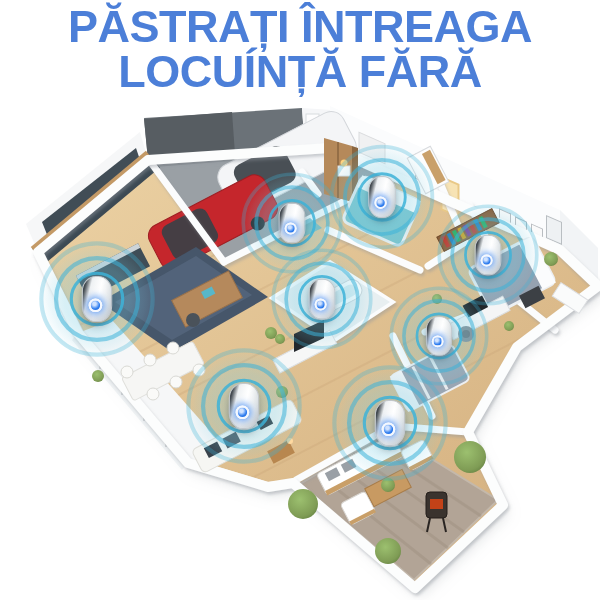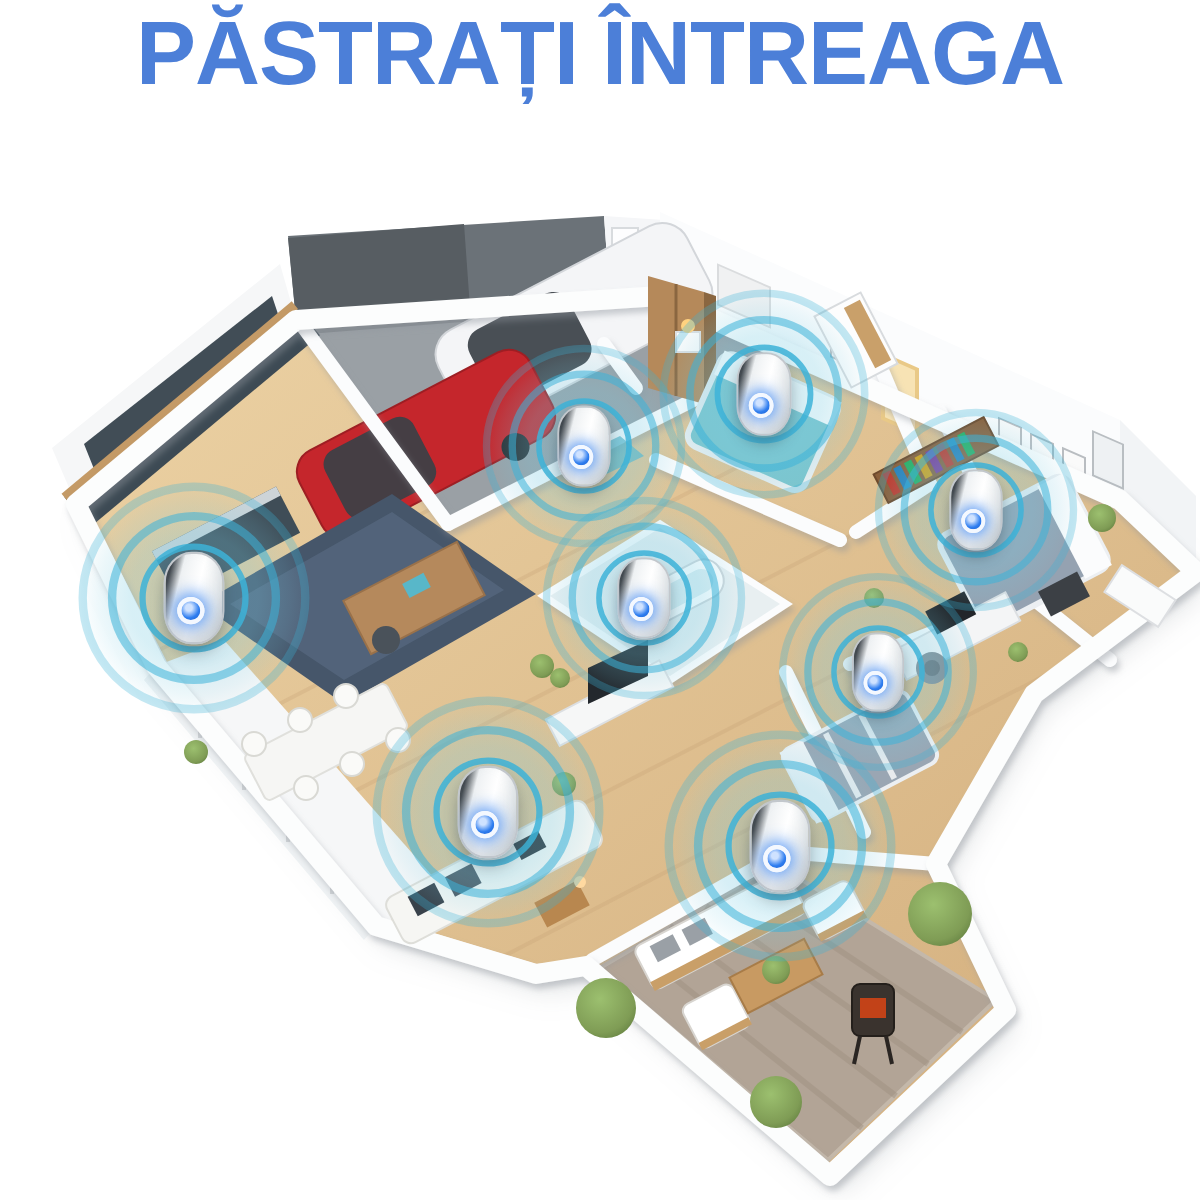--- a/index.html
+++ b/index.html
@@ -31,20 +31,21 @@
     background:radial-gradient(circle at 40% 35%,#cfe2ff 0 20%,var(--led,#2f7ef0) 60%,#1a5ccc 100%);
     box-shadow:0 0 7px 2px rgba(47,126,240,.75);}
 </style>
 </head>
 <body>
 
 <div class="stage">
 
   <div class="headline">
     <div>PĂSTRAȚI ÎNTREAGA</div>
+    <div>LOCUÍNȚĂ FĂRĂ</div>
   </div>
 
   <svg class="scene" width="600" height="600" viewBox="0 0 600 600">
     <defs>
       <linearGradient id="wood" x1="0" y1="0" x2="1" y2="1">
         <stop offset="0" stop-color="#ecd2a4"></stop>
           <stop offset="1" stop-color="#d2ad7c"></stop>
       </linearGradient>
       <radialGradient id="bush" cx="0.4" cy="0.35" r="0.8">
         <stop offset="0" stop-color="#9cc06f"></stop>

